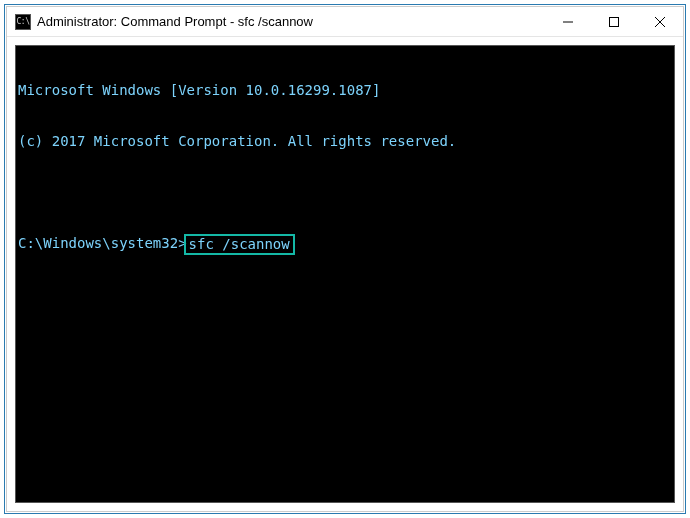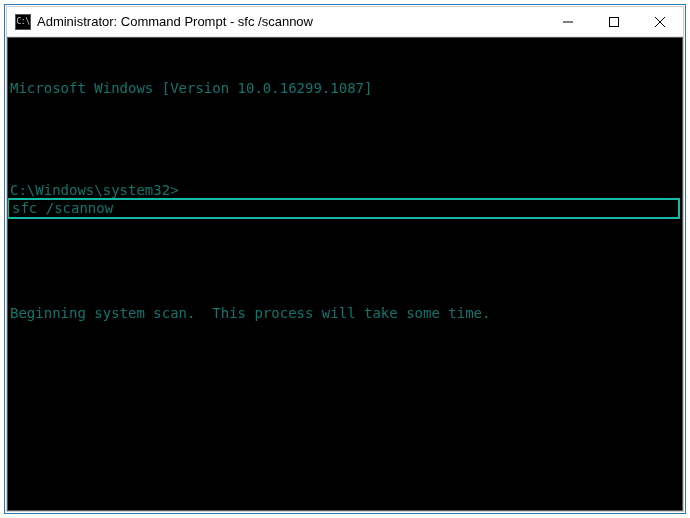--- a/index.html
+++ b/index.html
@@ -71,37 +71,36 @@
       justify-content: center;
       color: #000;
     }
     .caption-btn svg {
       width: 10px;
       height: 10px;
     }
     .terminal {
       flex: 1;
       background: #000;
-      color: #0f766e;
+      color: #7dd3fc;
       font-family: "Consolas", "Lucida Console", monospace;
       font-size: 14px;
       line-height: 17px;
-      padding: 8px 2px;
+      padding: 2px 2px;
       overflow: hidden;
       white-space: pre;
       position: relative;
       border: 1px solid #555;
-      margin: 0;
+      margin: 8px;
     }
     .term-line {
       display: block;
     }
     .prompt-line {
       display: flex;
-      flex-direction: column;
     }
     .highlight-box {
       border: 2px solid #14b8a6;
       padding: 0 3px;
       margin-left: -3px;
       display: inline-block;
       position: relative;
       top: -1px;
     }
   </style>
@@ -128,18 +127,18 @@
     <div class="caption-btn">
       <svg viewBox="0 0 10 10">
         <line x1="0" y1="0" x2="10" y2="10" stroke="#000" stroke-width="1"></line>
         <line x1="10" y1="0" x2="0" y2="10" stroke="#000" stroke-width="1"></line>
       </svg>
     </div>
   </div>
 
   <div class="terminal">
     <span class="term-line">Microsoft Windows [Version 10.0.16299.1087]</span>
+    <span class="term-line">(c) 2017 Microsoft Corporation. All rights reserved.</span>
     <span class="term-line"> </span>
     <span class="term-line prompt-line"><span>C:\Windows\system32&gt;</span><span class="highlight-box"><span>sfc /scannow</span></span></span>
     <span class="term-line"> </span>
-    <span class="term-line">Beginning system scan.  This process will take some time.</span>
   </div>
 </div>
 
 </body></html>

